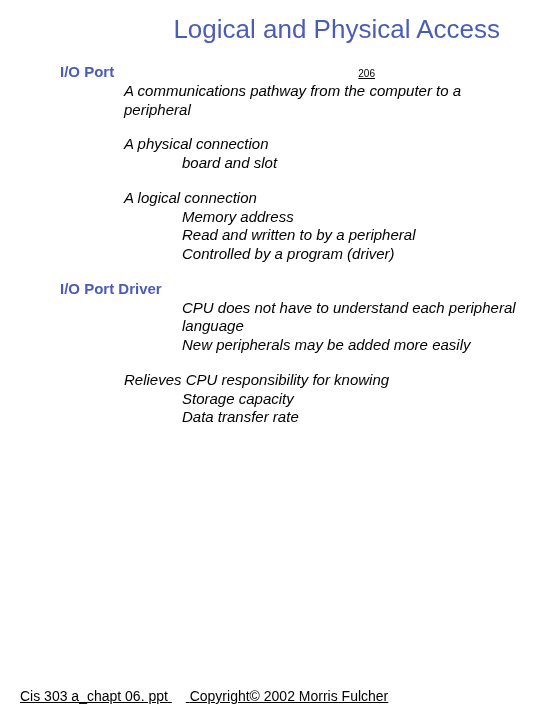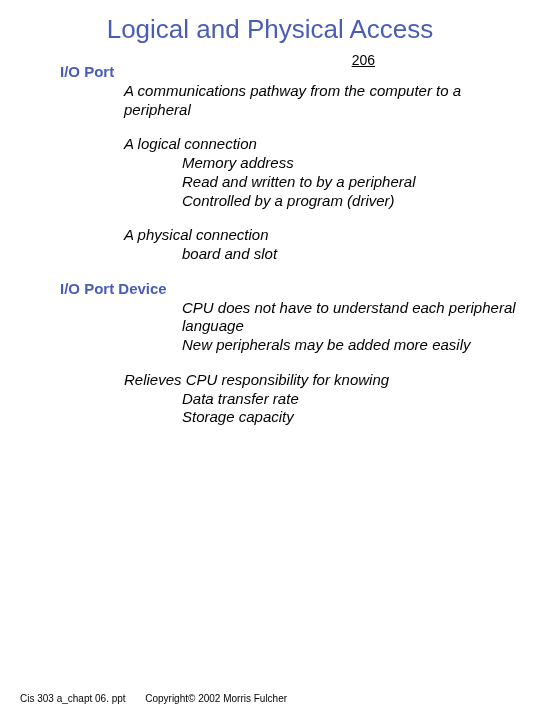--- a/index.html
+++ b/index.html
@@ -8,30 +8,30 @@
       height: 720px;
       background: #ffffff;
       font-family: Arial, Helvetica, sans-serif;
       position: relative;
       overflow: hidden;
     }
     .slide-title {
       color: #4a5db5;
       font-size: 26px;
       font-weight: 400;
-      text-align: center;
+      text-align: right;
       padding-top: 14px;
       padding-left: 40px;
       padding-right: 40px;
     }
     .page-number {
       position: absolute;
-      top: 52px;
+      top: 68px;
       right: 165px;
-      font-size: 14px;
+      font-size: 10px;
       color: #000;
       text-decoration: underline;
     }
     .content {
       padding-left: 60px;
       padding-right: 15px;
       padding-top: 18px;
       font-size: 15px;
       line-height: 1.25;
       color: #000;
@@ -42,64 +42,65 @@
       font-size: 15px;
       margin-bottom: 0;
     }
     .indent-1 { padding-left: 64px; }
     .indent-2 { padding-left: 122px; }
     .block { margin-bottom: 16px; font-style: italic; }
     .footer {
       position: absolute;
       bottom: 16px;
       left: 20px;
-      font-size: 10px;
+      font-size: 14px;
       color: #000;
+      text-decoration: underline;
     }
     .footer-gap { display: inline-block; width: 14px; }
   </style>
 </head>
 <body>
 
 <div class="slide-title">Logical and Physical Access</div>
 <div class="page-number">206</div>
 
 <div class="content">
 
   <div class="section-heading">I/O Port</div>
 
   <div class="indent-1 block">A communications pathway from the computer to a peripheral</div>
 
   <div class="block">
+    <div class="indent-1">A physical connection</div>
+    <div class="indent-2">board and slot</div>
+  </div>
+
+  <div class="block">
     <div class="indent-1">A logical connection</div>
     <div class="indent-2">Memory address</div>
     <div class="indent-2">Read and written to by a peripheral</div>
     <div class="indent-2">Controlled by a program (driver)</div>
   </div>
 
-  <div class="block">
-    <div class="indent-1">A physical connection</div>
-    <div class="indent-2">board and slot</div>
-  </div>
-
-  <div class="section-heading">I/O Port Device</div>
+  <div class="section-heading">I/O Port Driver</div>
 
   <div class="block">
     <div class="indent-2">
       <span>CPU does not have to understand each peripheral language</span>
     </div>
     <div class="indent-2">
       <span>New peripherals may be added more easily</span>
     </div>
   </div>
 
   <div class="block">
     <div class="indent-1">Relieves CPU responsibility for knowing</div>
+    <div class="indent-2">Storage capacity</div>
     <div class="indent-2">Data transfer rate</div>
-    <div class="indent-2">Storage capacity</div>
   </div>
 
 </div>
 
 <div class="footer">
   <span>Cis 303 a_chapt 06. ppt</span>
   <span class="footer-gap"></span>
   <span>Copyright© 2002 Morris Fulcher</span>
 </div>
 

